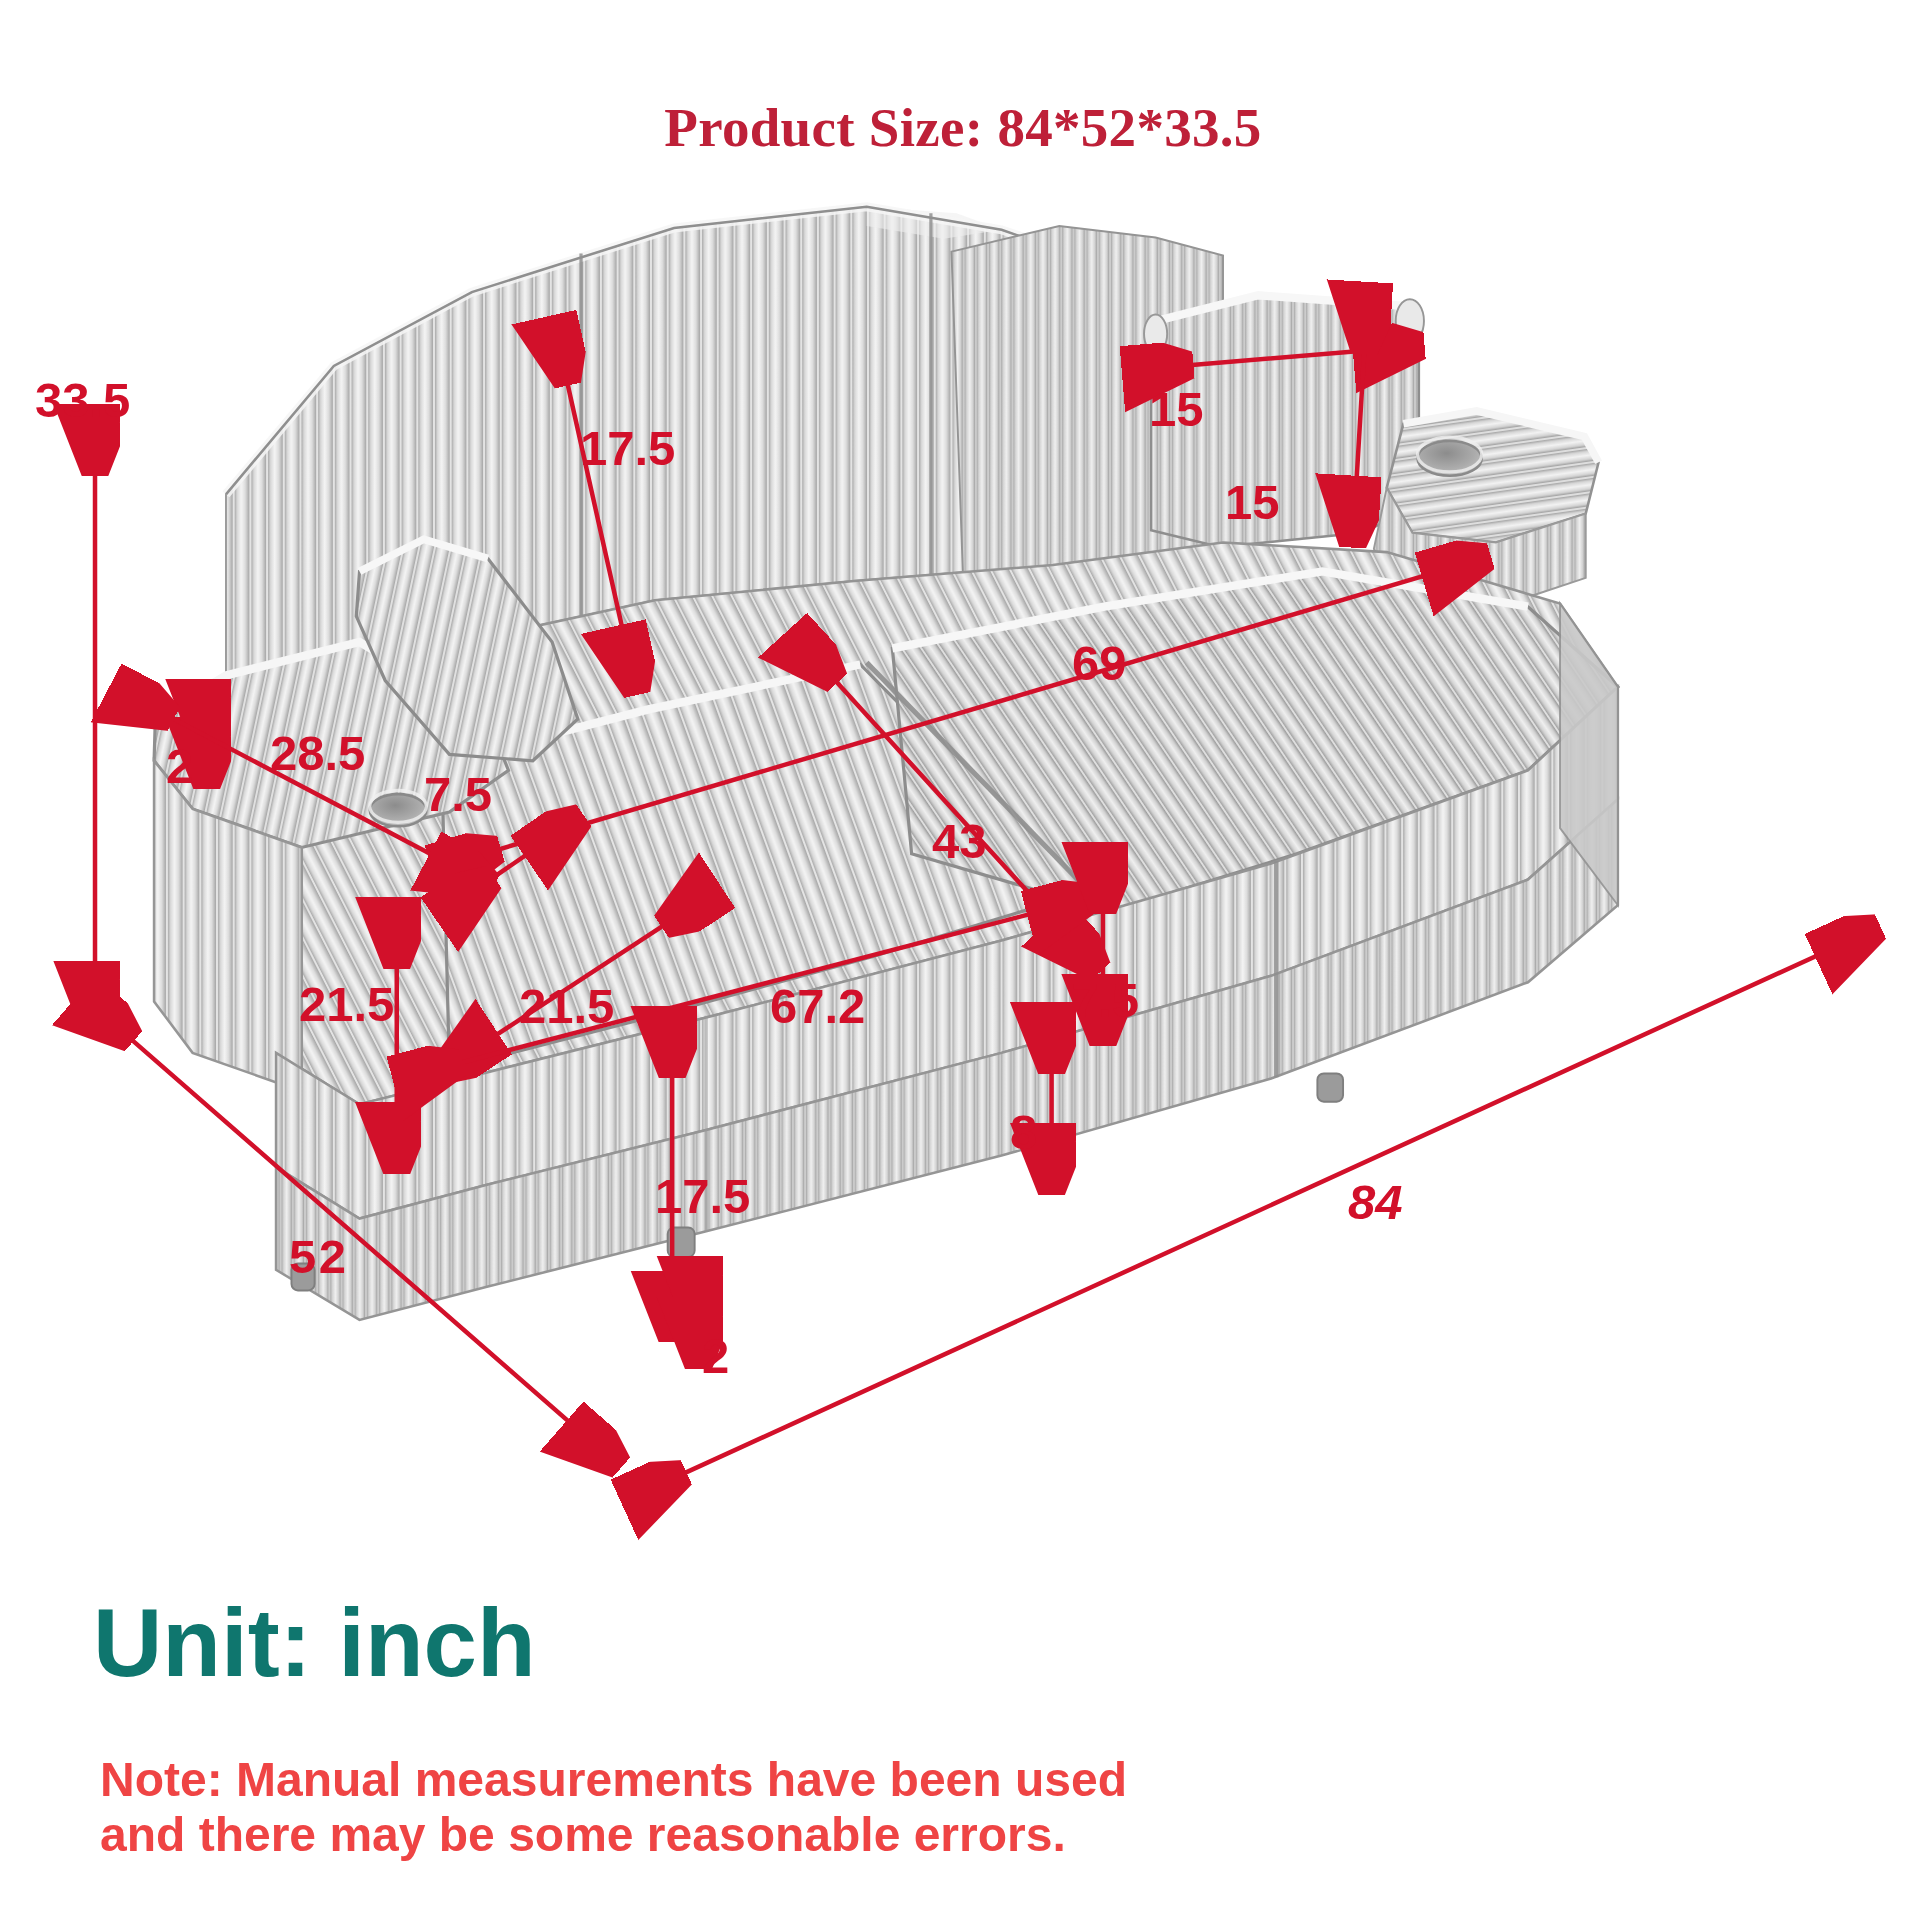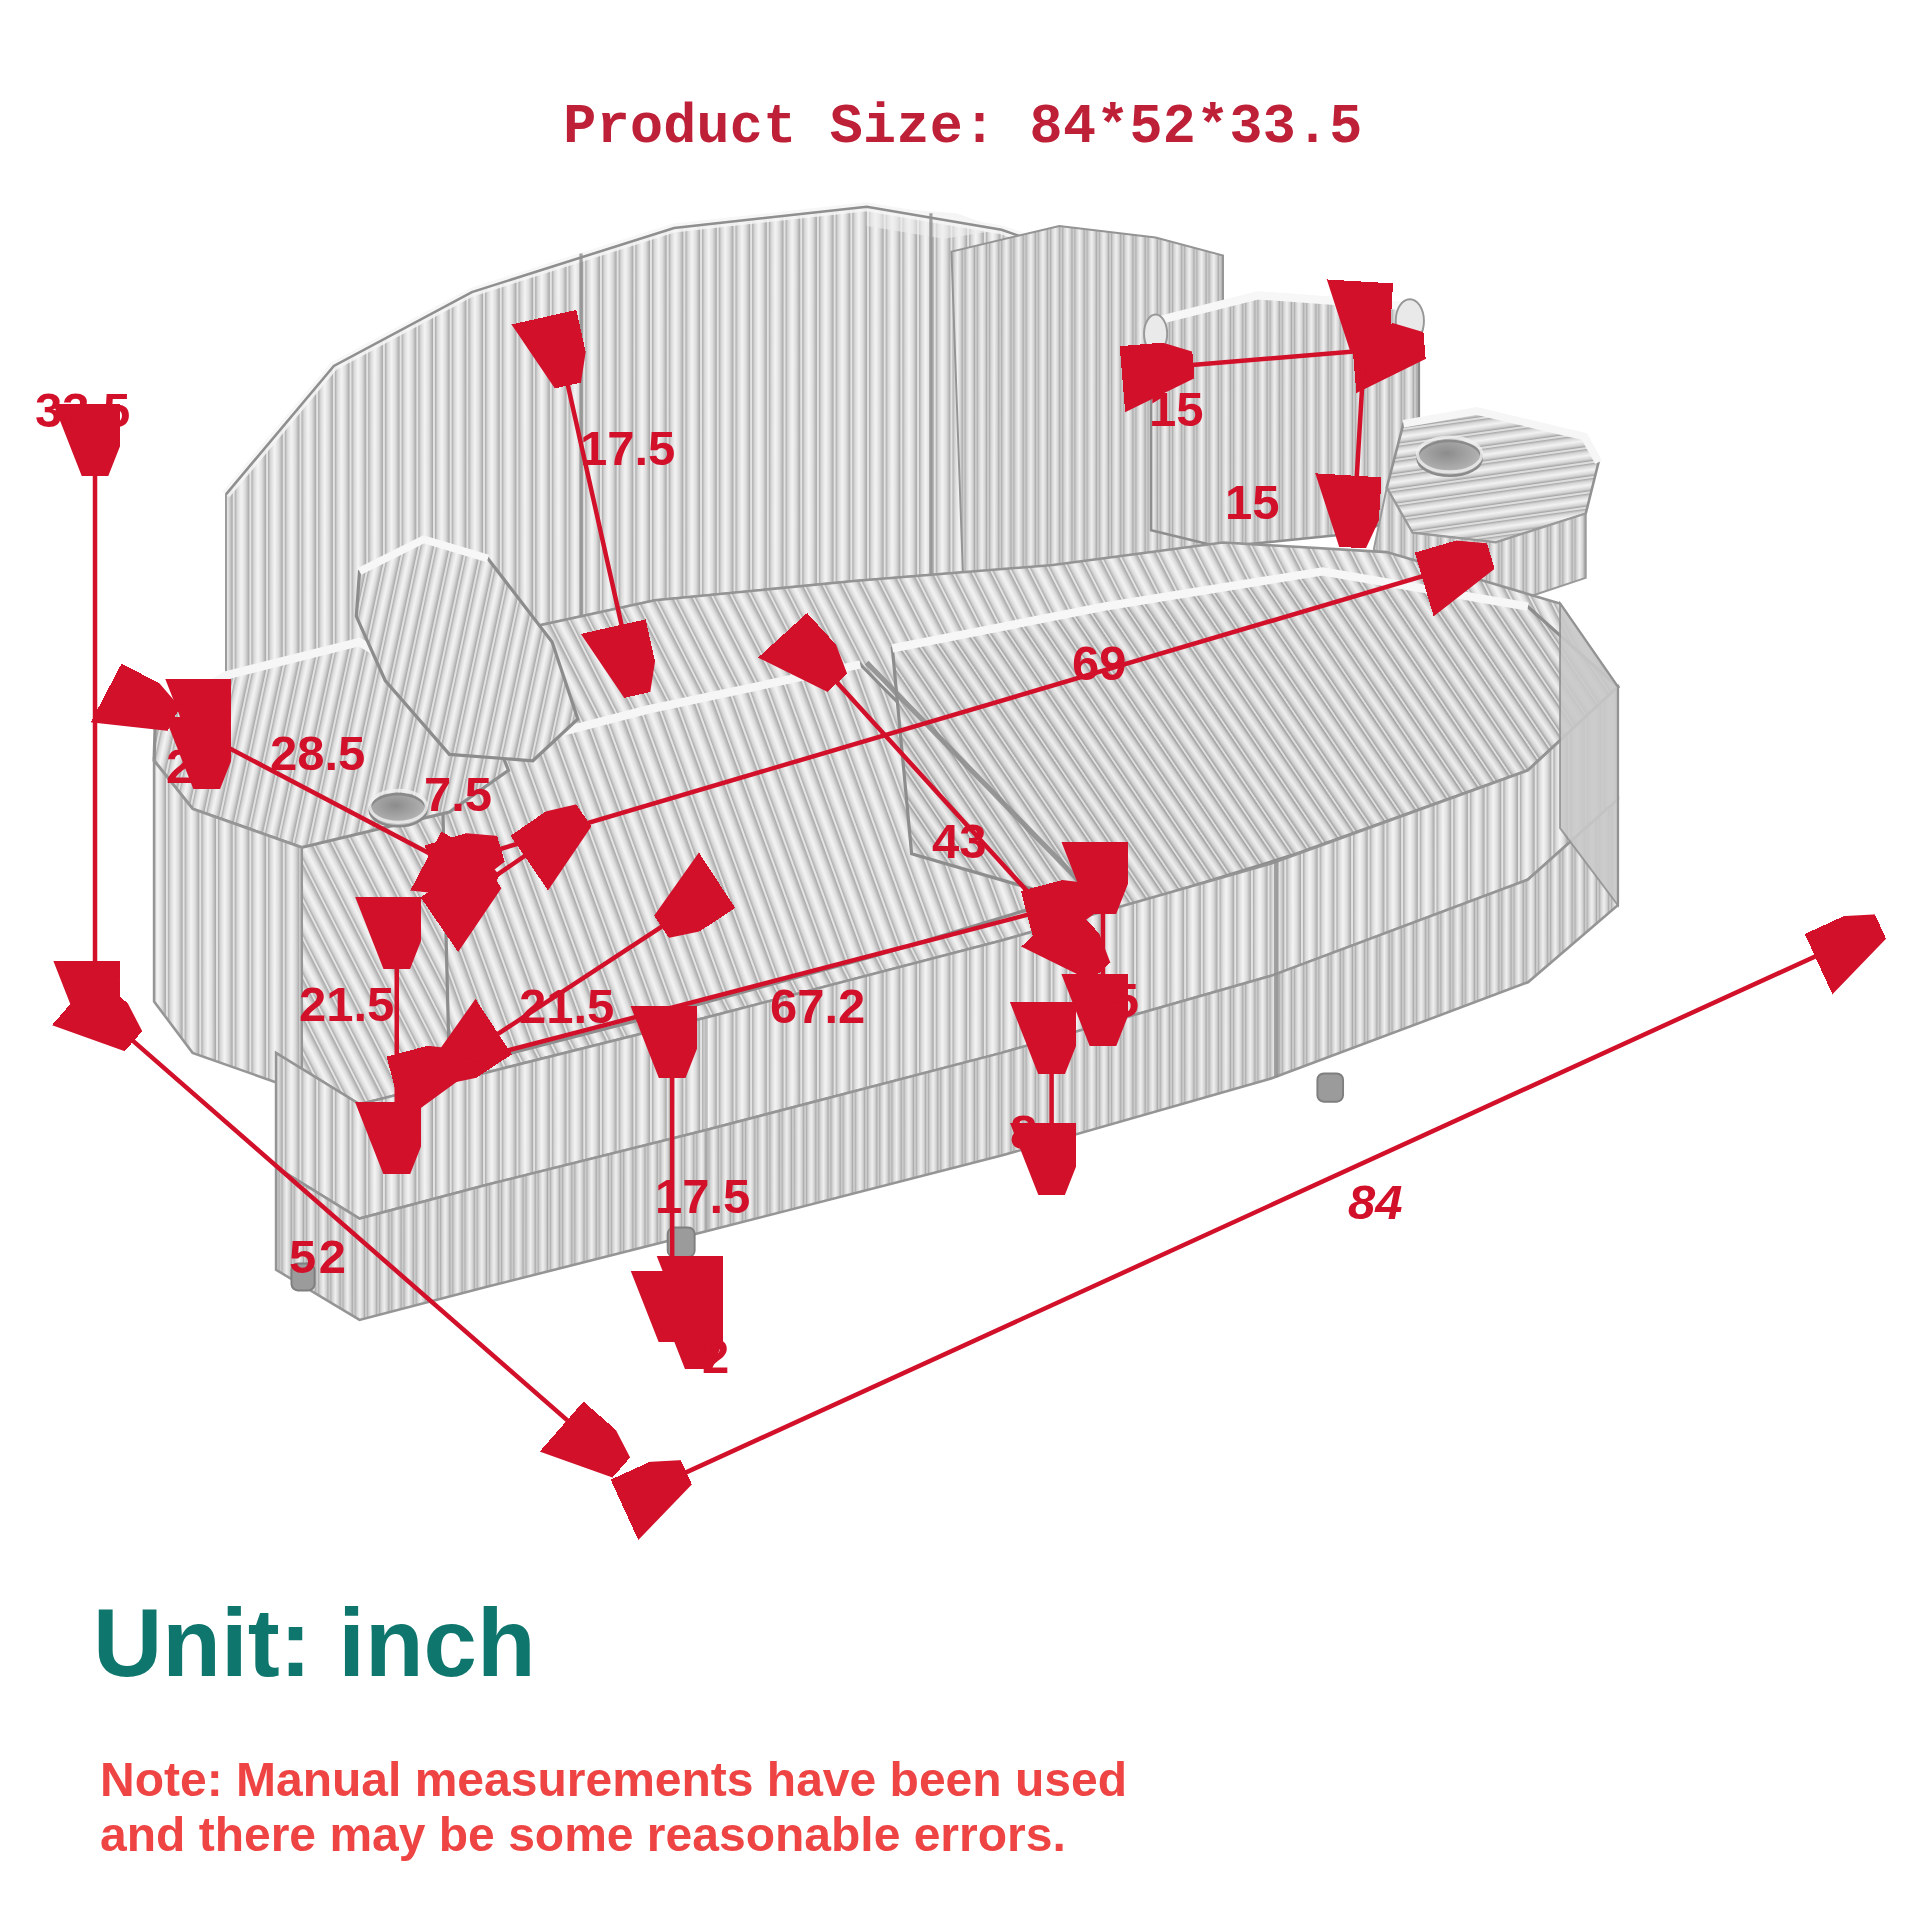--- a/index.html
+++ b/index.html
@@ -3,21 +3,21 @@
 <meta charset="utf-8">
 <style>
   html,body{margin:0;padding:0;background:#ffffff;}
   body{width:1926px;height:1926px;position:relative;overflow:hidden;
        font-family:"Liberation Sans","DejaVu Sans",sans-serif;}
   #stage{position:absolute;inset:0;width:1926px;height:1926px;}
 
   .title{
     position:absolute;left:0;top:96px;width:1926px;text-align:center;
     color:#BE2038;font-weight:bold;font-size:55px;letter-spacing:0.3px;
-    font-family:Liberation Mono, monospace;
+    font-family:Liberation Serif, serif;
   }
   .unit{
     position:absolute;left:93px;top:1595px;
     color:#0f766e;font-weight:bold;font-size:96px;line-height:1;
     font-family:"Liberation Sans","DejaVu Sans",sans-serif;
   }
   .note{
     position:absolute;left:100px;top:1753px;width:1541px;
     color:#ef4444;font-weight:bold;font-size:48px;line-height:1.14;
     font-family:"Liberation Sans","DejaVu Sans",sans-serif;
@@ -267,21 +267,21 @@
       <line x1="192" y1="1608" x2="952" y2="2272" marker-start="url(#ah)" marker-end="url(#ah)"></line>
 
       <line x1="1088" y1="2048" x2="1088" y2="2112" marker-start="url(#ah)" marker-end="url(#ah)"></line>
 
       <line x1="1050" y1="2302" x2="2910" y2="1452" marker-start="url(#ah)" marker-end="url(#ah)"></line>
     </g>
   </svg>
 
   <div class="title">Product Size: 84*52*33.5</div>
 
-  <div class="dimlabel" style="left:35px;top:386px;">33.5</div>
+  <div class="dimlabel" style="left:35px;top:376px;">33.5</div>
   <div class="dimlabel" style="left:580px;top:424px;">17.5</div>
   <div class="dimlabel" style="left:1149px;top:385px;">15</div>
   <div class="dimlabel" style="left:1225px;top:478px;">15</div>
   <div class="dimlabel" style="left:1072px;top:639px;">69</div>
   <div class="dimlabel" style="left:166px;top:742px;">2</div>
   <div class="dimlabel" style="left:270px;top:729px;">28.5</div>
   <div class="dimlabel" style="left:424px;top:770px;">7.5</div>
   <div class="dimlabel" style="left:932px;top:817px;">43</div>
   <div class="dimlabel" style="left:299px;top:980px;">21.5</div>
   <div class="dimlabel" style="left:519px;top:982px;">21.5</div>

